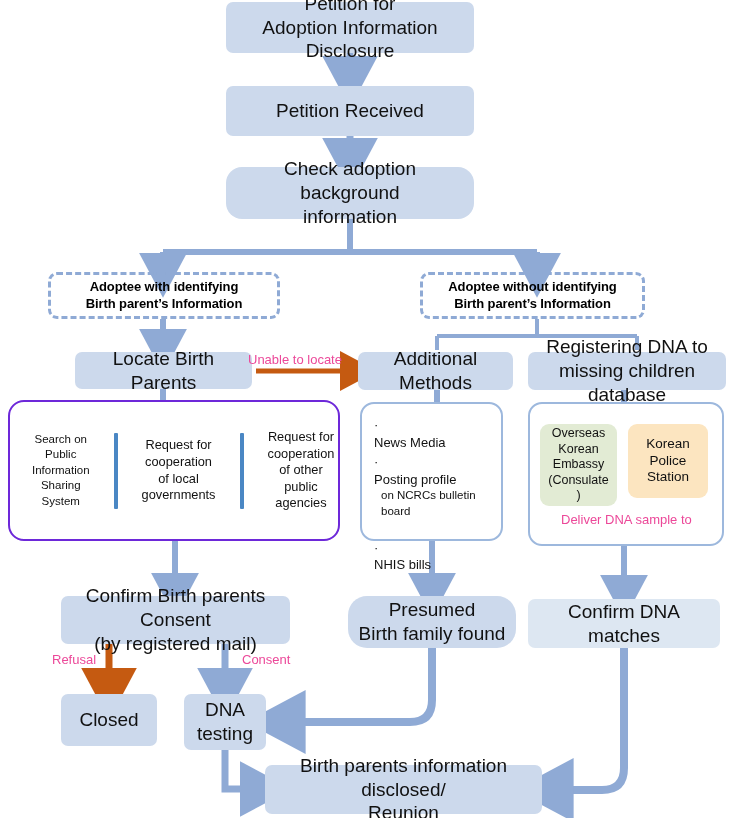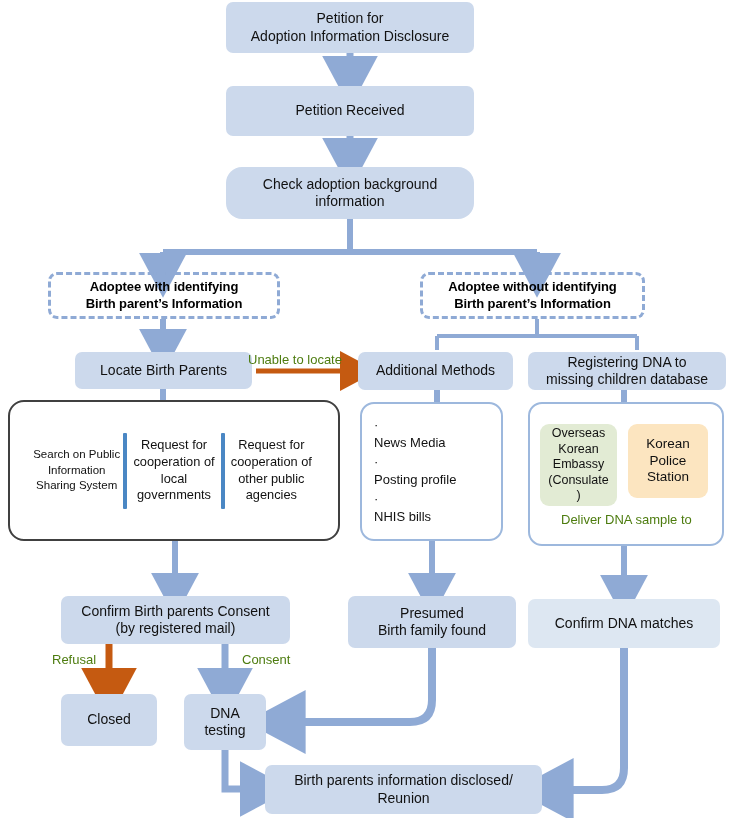--- a/index.html
+++ b/index.html
@@ -24,21 +24,21 @@
   .node{
     position:absolute;
     box-sizing:border-box;
     display:flex;
     align-items:center;
     justify-content:center;
     text-align:center;
     background:#ccd9ec;
     border-radius:7px;
     line-height:1.25;
-    font-size:14px;
+    font-size:19px;
     color:#111111;
     padding:3px 6px;
   }
   .node.light{ background:#dde7f2; }
   .node.dashed{
     background:transparent;
     border:3px dashed #8faad5;
     border-radius:9px;
     font-weight:bold;
     font-size:13px;
@@ -56,23 +56,24 @@
     font-size:13.5px;
   }
   .node .txt{display:block;}
   .cols{
     position:absolute;
     box-sizing:border-box;
     display:flex;
     align-items:center;
     justify-content:space-between;
     background:#ffffff;
-    border:2px solid #404040;
+    border:2px solid #6d28d9;
     border-radius:16px;
     padding:6px 20px;
+    gap:22px;
   }
   .col{
     flex:1 1 0;
     text-align:center;
     font-size:11.5px;
     line-height:1.35;
     color:#111;
     padding:0 2px;
   }
   .col.wide{font-size:12.8px;line-height:1.3;}
@@ -102,21 +103,21 @@
   .dnabox{
     position:absolute;
     box-sizing:border-box;
     background:#ffffff;
     border:2px solid #9db8dd;
     border-radius:14px;
   }
   .edgelabel{
     position:absolute;
     font-size:13px;
-    color:#4d7c0f;
+    color:#ec4899;
     white-space:nowrap;
   }
 </style>
 </head>
 <body>
 
 <div id="canvas">
 
   <svg class="wires" viewBox="0 0 735 818">
     <defs>
@@ -265,20 +266,21 @@
     </div>
   </div>
 
   <div class="bullets" style="left:360px;top:402px;width:143px;height:139px;">
     <ul>
       <li>
         <span>News Media</span>
       </li>
       <li>
         <span>Posting profile</span>
+        <span class="sub">on NCRCs bulletin board</span>
       </li>
       <li>
         <span>NHIS bills</span>
       </li>
     </ul>
   </div>
 
   <div class="dnabox" style="left:528px;top:402px;width:196px;height:144px;"></div>
 
   <div class="node green" style="left:540px;top:424px;width:77px;height:82px;">
@@ -312,21 +314,21 @@
     <span>Consent</span>
   </div>
 
   <div class="node" style="left:61px;top:596px;width:229px;height:48px;">
     <div>
       <span class="txt">Confirm  Birth parents Consent</span>
       <span class="txt">(by registered mail)</span>
     </div>
   </div>
 
-  <div class="node" style="left:348px;top:596px;width:168px;height:52px;">
+  <div class="node" style="left:348px;top:596px;width:168px;height:52px;border-radius:19px;">
     <div>
       <span class="txt">Presumed</span>
       <span class="txt">Birth family found</span>
     </div>
   </div>
 
   <div class="node light" style="left:528px;top:599px;width:192px;height:49px;">
     <span class="txt">Confirm DNA matches</span>
   </div>
 

